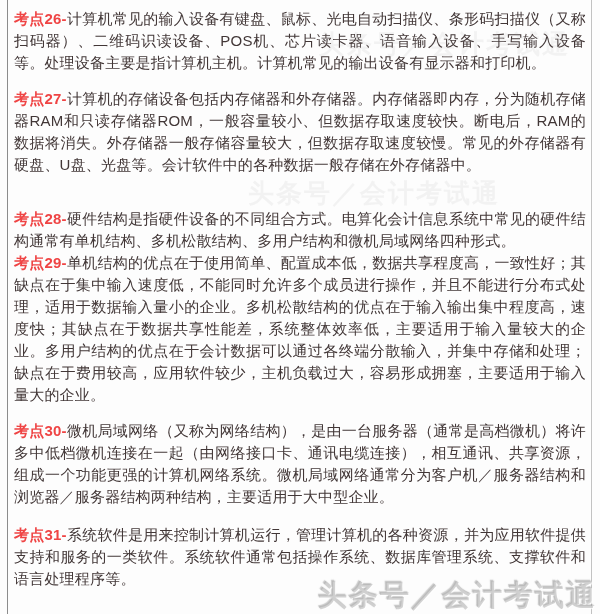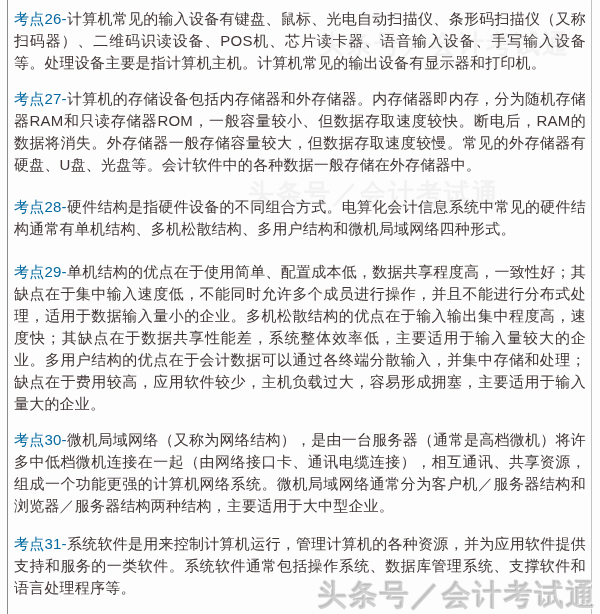--- a/index.html
+++ b/index.html
@@ -28,27 +28,27 @@
   }
   .para {
     font-size: 15px;
     line-height: 22px;
     color: #423737;
     text-align: justify;
     letter-spacing: 0.2px;
     word-break: break-all;
   }
   .para .kaodian-label {
-    color: #0369a1;
-    font-weight: normal;
+    color: #ef4444;
+    font-weight: bold;
   }
   .sec-1 { margin-bottom: 14px; }
   .sec-2 { margin-bottom: 17px; }
-  .sec-3 { margin-bottom: 20px; }
-  .sec-4 { margin-bottom: 21px; }
+  .sec-3 { margin-bottom: 32px; }
+  .sec-4 { }
   .sec-5 { margin-bottom: 14px; }
   .sec-6 { margin-bottom: 16px; }
   .sec-7 { margin-bottom: 0; }
   .watermark-main {
     position: absolute;
     top: 576px;
     right: 3px;
     font-size: 29px;
     font-weight: bold;
     letter-spacing: 2px;

